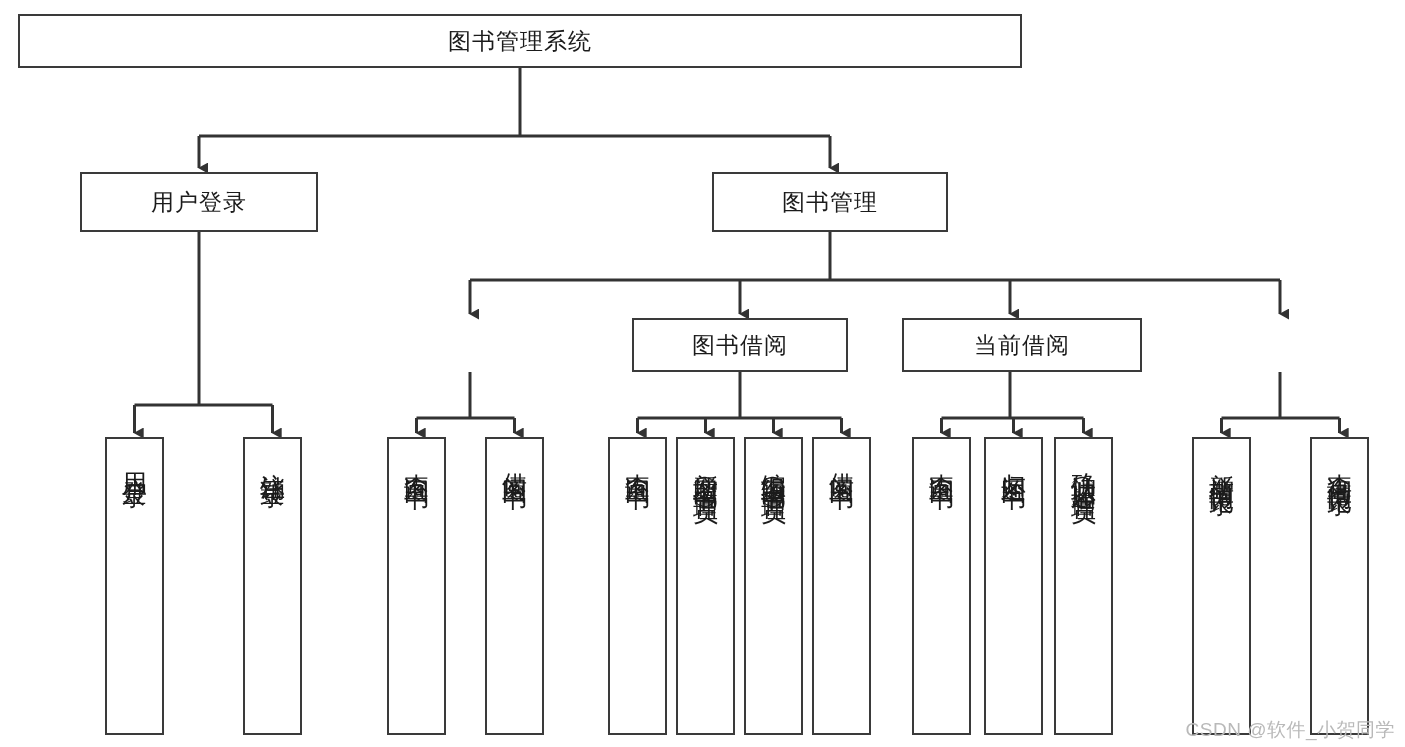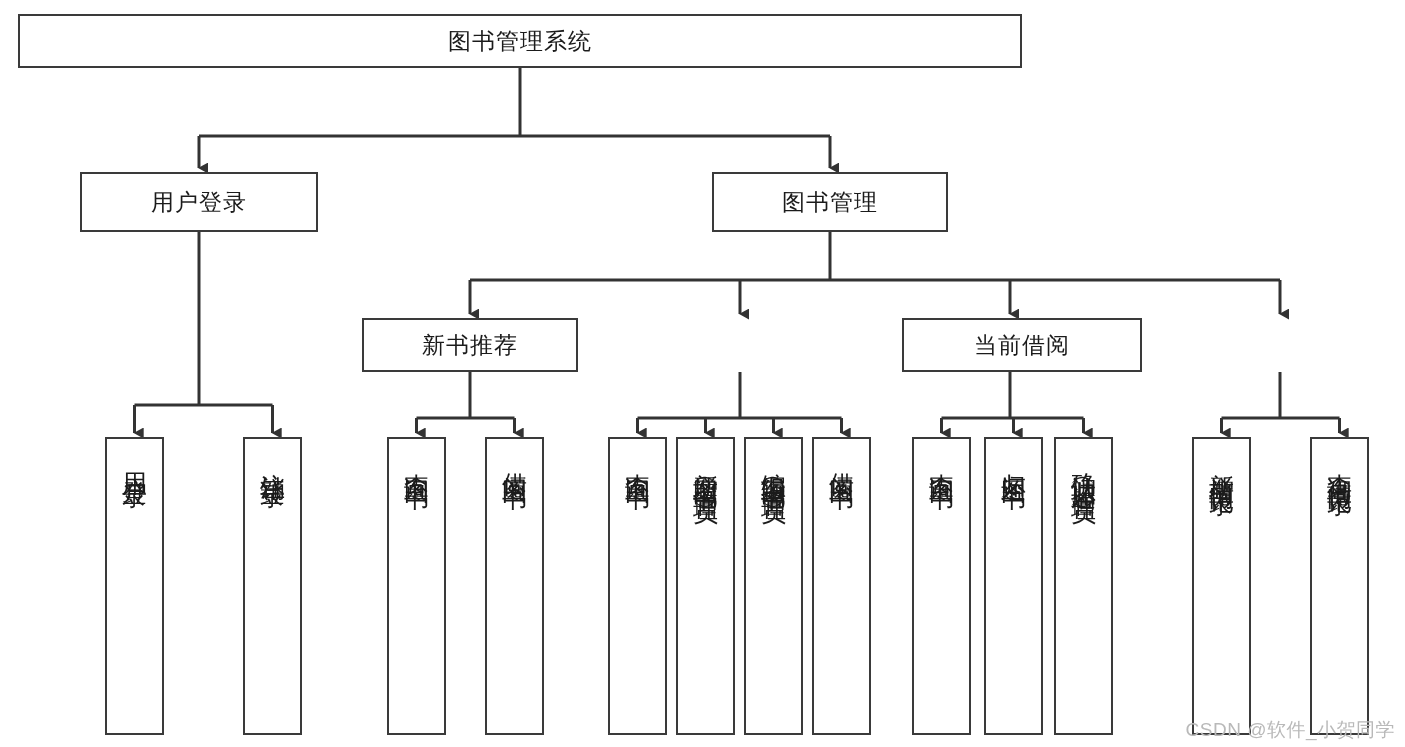--- a/index.html
+++ b/index.html
@@ -108,22 +108,22 @@
     <span class="lbl">图书管理系统</span>
   </div>
 
   <div class="node" style="left: 80px; top: 172px; width: 238px; height: 60px;">
     <span class="lbl">用户登录</span>
   </div>
   <div class="node" style="left: 712px; top: 172px; width: 236px; height: 60px;">
     <span class="lbl">图书管理</span>
   </div>
 
-  <div class="node" style="left: 362px; top: 318px; width: 216px; height: 54px;">
-    <span class="lbl">新书推荐</span>
+  <div class="node" style="left: 632px; top: 318px; width: 216px; height: 54px;">
+    <span class="lbl">图书借阅</span>
   </div>
   <div class="node" style="left: 902px; top: 318px; width: 240px; height: 54px;">
     <span class="lbl">当前借阅</span>
   </div>
 
   <div class="node leaf" style="left: 105px; top: 437px; width: 59px; height: 298px;">
     <span class="lbl">用户登录</span>
   </div>
   <div class="node leaf" style="left: 243px; top: 437px; width: 59px; height: 298px;">
     <span class="lbl">注销登录</span>

